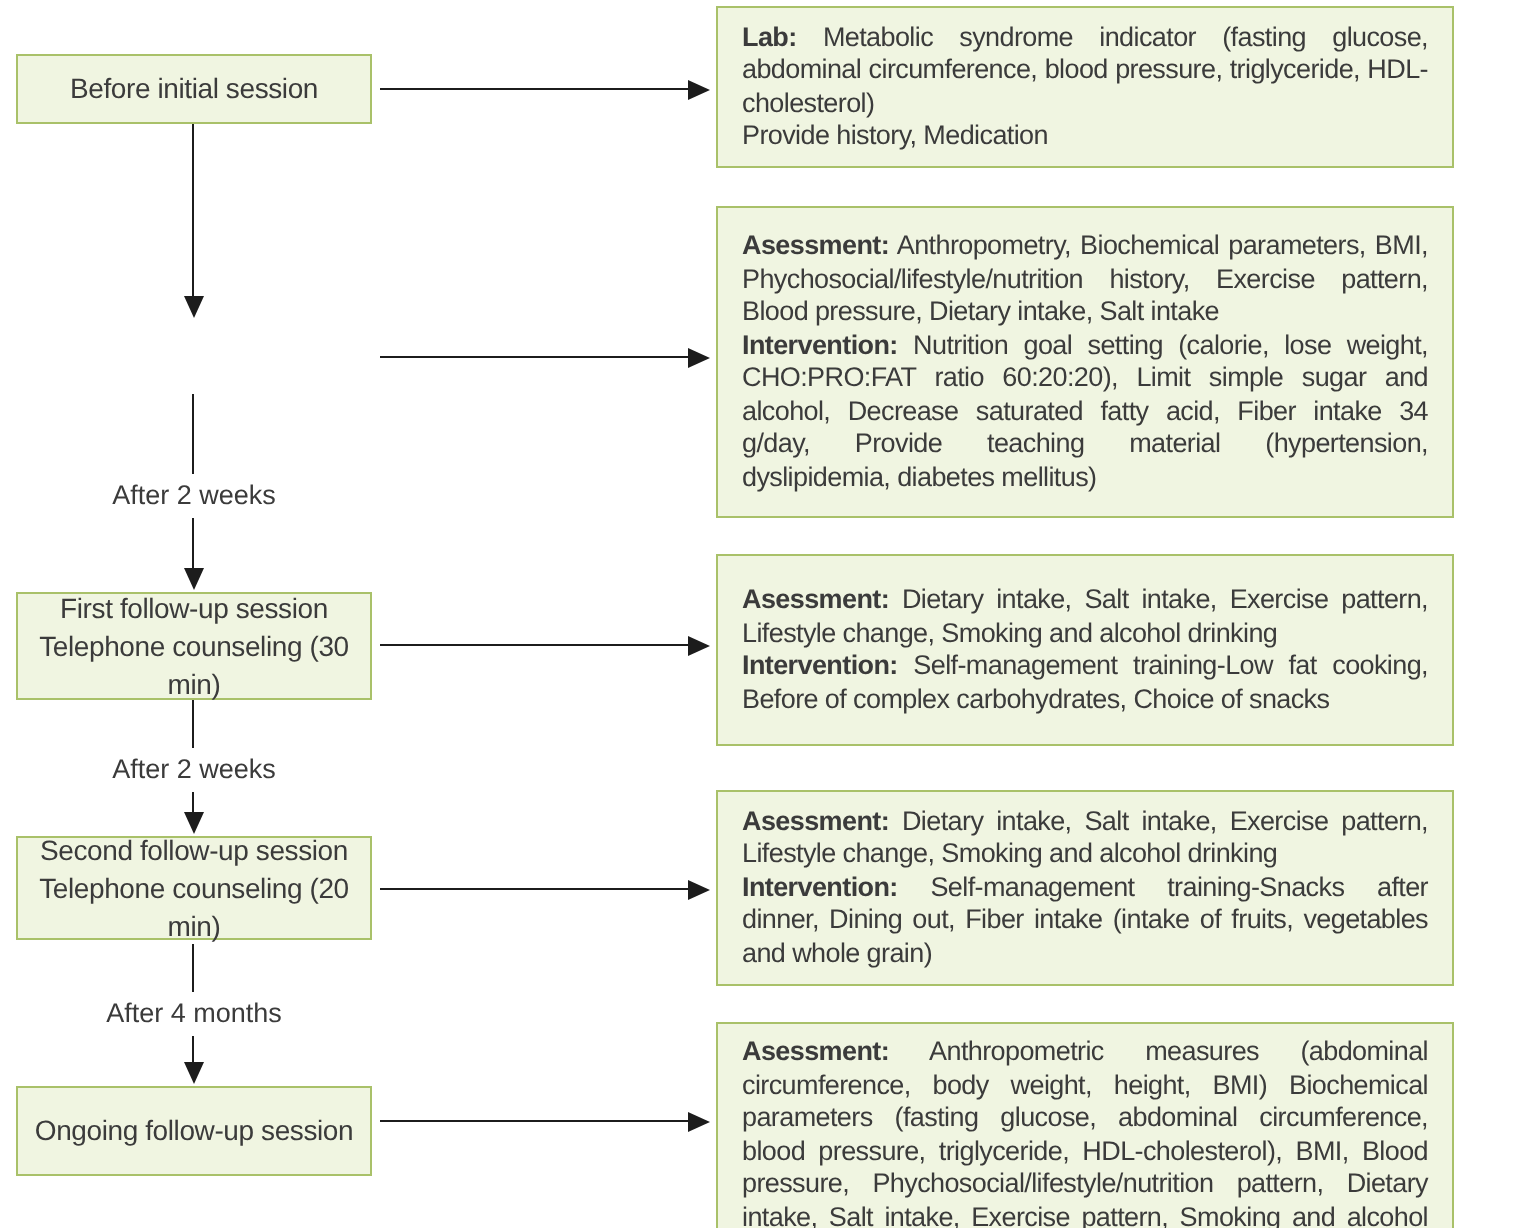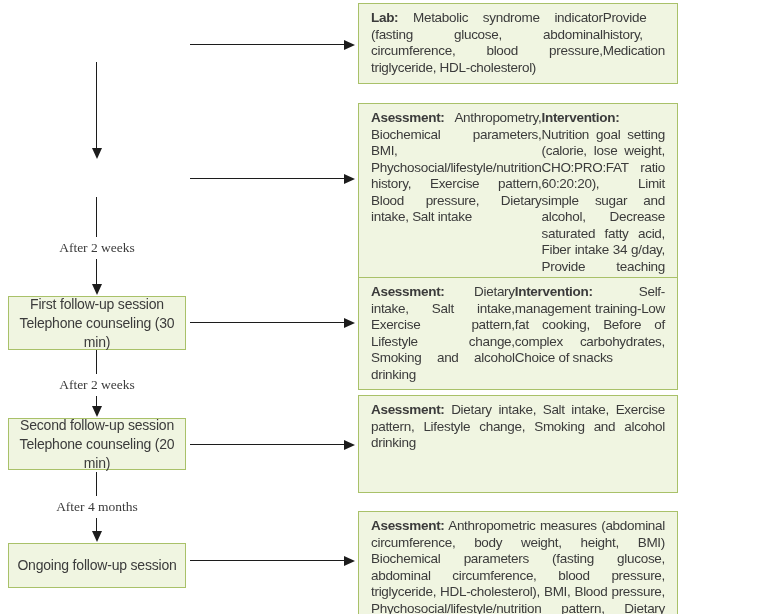--- a/index.html
+++ b/index.html
@@ -24,25 +24,25 @@
     background:var(--box-fill);
     border:1.5px solid var(--box-border);
     display:flex;align-items:center;justify-content:center;
     text-align:center;
     font-size:14px;line-height:19px;
     letter-spacing:-0.2px;
     white-space:pre-line;
   }
   .rbox{
     position:absolute;
-    left:358px;width:320px;
+    left:358px;width:369px;
     box-sizing:border-box;
     background:var(--box-fill);
     border:1.5px solid var(--box-border);
-    display:flex;flex-direction:row;justify-content:center;
+    display:flex;flex-direction:column;justify-content:center;
     padding:6px 12px;
     font-size:13.5px;line-height:16.5px;
     letter-spacing:-0.3px;
     text-align:justify;
   }
   .rbox p{margin:0;}
   .rbox b{font-weight:bold;}
   .harrow{
     position:absolute;
     left:190px;width:154px;height:1.4px;
@@ -69,28 +69,28 @@
     border-left:5px solid transparent;
     border-right:5px solid transparent;
   }
   .vlabel{
     position:absolute;
     left:97px;transform:translateX(-50%);
     font-size:13.5px;line-height:15px;
     white-space:nowrap;
     background:#ffffff;
     padding:1px 3px;
-    font-family:Liberation Serif, serif;
   }
 </style>
 </head>
 <body>
 
 <div id="canvas">
 
+  <div class="lbox" style="top:27px;height:35px">Before initial session</div>
   <div class="lbox" style="top:296px;height:54px">First follow-up session
 Telephone counseling (30 min)</div>
   <div class="lbox" style="top:418px;height:52px">Second follow-up session
 Telephone counseling (20 min)</div>
   <div class="lbox" style="top:543px;height:45px">Ongoing follow-up session</div>
 
   <div class="harrow" style="top:44px"></div>
   <div class="harrow" style="top:178px"></div>
   <div class="harrow" style="top:322px"></div>
   <div class="harrow" style="top:444px"></div>
@@ -120,19 +120,20 @@
     <p><b>Intervention:</b> <span>Nutrition goal setting (calorie, lose weight, CHO:PRO:FAT ratio 60:20:20), Limit simple sugar and alcohol, Decrease saturated fatty acid, Fiber intake 34 g/day, Provide teaching material (hypertension, dyslipidemia, diabetes mellitus)</span></p>
   </div>
 
   <div class="rbox" style="top:277px;min-height:96px">
     <p><b>Asessment:</b> <span>Dietary intake, Salt intake, Exercise pattern, Lifestyle change, Smoking and alcohol drinking</span></p>
     <p><b>Intervention:</b> <span>Self-management training-Low fat cooking, Before of complex carbohydrates, Choice of snacks</span></p>
   </div>
 
   <div class="rbox" style="top:395px;min-height:98px">
     <p><b>Asessment:</b> <span>Dietary intake, Salt intake, Exercise pattern, Lifestyle change, Smoking and alcohol drinking</span></p>
+    <p><b>Intervention:</b> <span>Self-management training-Snacks after dinner, Dining out, Fiber intake (intake of fruits, vegetables and whole grain)</span></p>
   </div>
 
   <div class="rbox" style="top:511px;min-height:92px">
     <p><b>Asessment:</b> <span>Anthropometric measures (abdominal circumference, body weight, height, BMI) Biochemical parameters (fasting glucose, abdominal circumference, blood pressure, triglyceride, HDL-cholesterol), BMI, Blood pressure, Phychosocial/lifestyle/nutrition pattern, Dietary intake, Salt intake, Exercise pattern, Smoking and alcohol drinking</span></p>
   </div>
 
 </div>
 
 </body></html>

